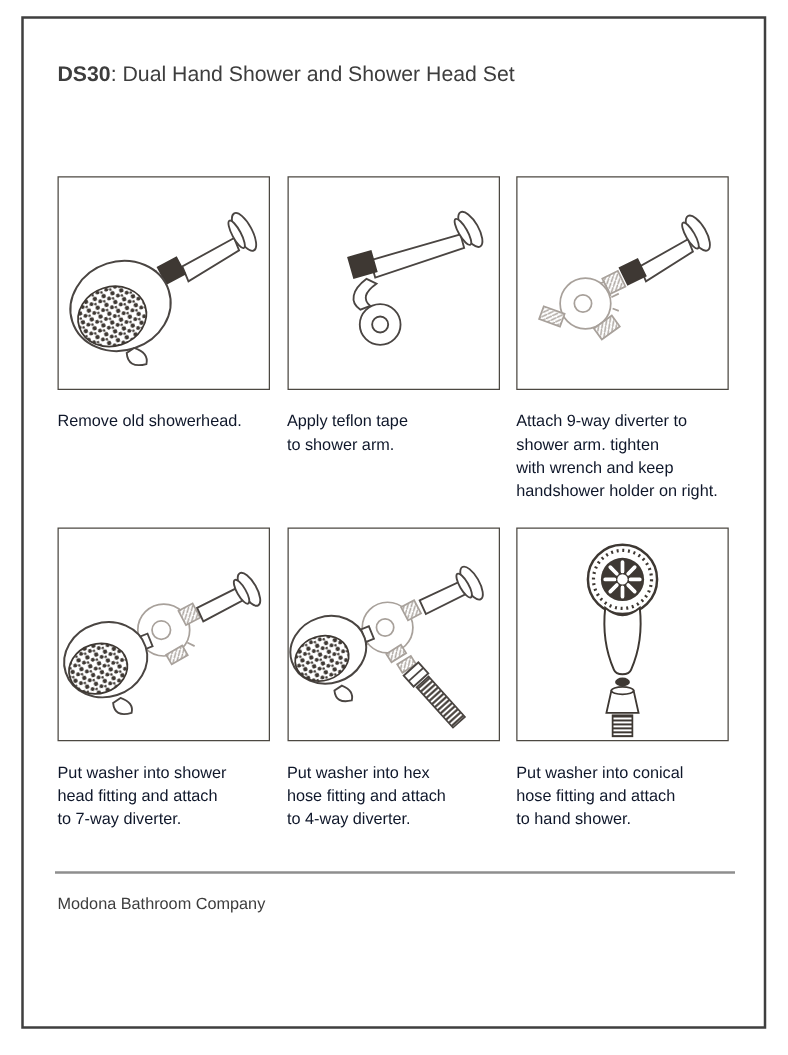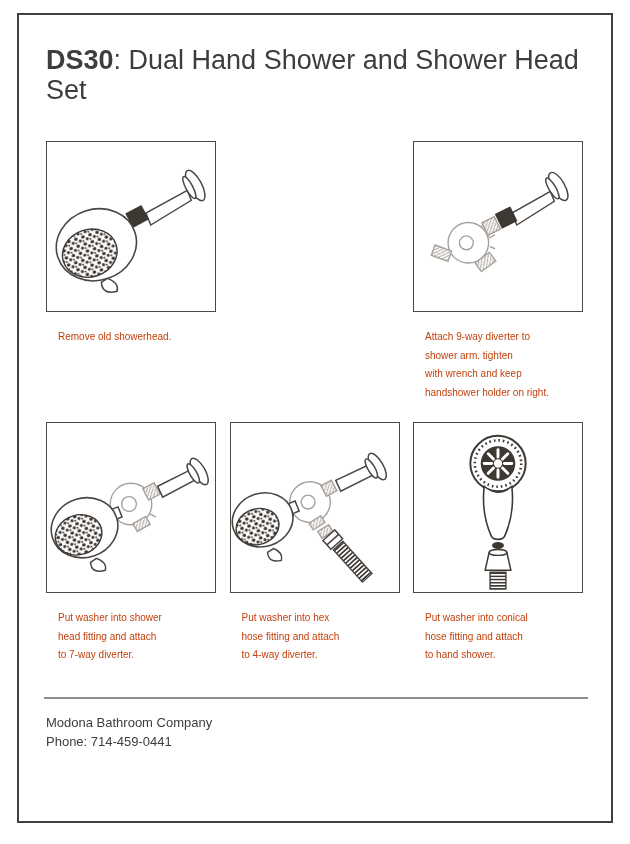--- a/index.html
+++ b/index.html
@@ -5,39 +5,39 @@
   html,body{margin:0;padding:0;}
   body{
     width:630px;height:844px;background:#ffffff;position:relative;
     font-family:"Liberation Sans", sans-serif;color:#3d3d3d;
     -webkit-font-smoothing:antialiased;
   }
   .sheet{
     position:absolute;left:17px;top:13px;width:596px;height:810px;
     border:2px solid #3f3f3f;box-sizing:border-box;background:#fff;
   }
-  .title{position:absolute;left:27px;top:30px;font-size:27px;line-height:30px;}
+  .title{position:absolute;left:27px;top:30px;font-size:17px;line-height:30px;}
   .title .model{font-weight:bold;}
   .title-line2{
     text-decoration:underline;
     text-decoration-thickness:2px;
     text-underline-offset:4px;
   }
   .grid{position:absolute;left:27px;right:28px;top:126px;}
   .row{display:flex;justify-content:space-between;}
   .row1{height:281px;}
   .cell{width:170px;}
   .figure{
     width:170px;height:171px;border:1.5px solid #4c4842;
     box-sizing:border-box;background:#fff;overflow:hidden;
   }
   .figure svg{display:block;width:100%;height:100%;}
   .caption{
-    margin-top:16px;font-size:10px;line-height:18.5px;
-    white-space:pre;width:195px;color:#c2410c;margin-left:12px;
+    margin-top:16px;font-size:13px;line-height:18.5px;
+    white-space:pre;width:195px;color:#0f172a;
   }
   .divider{position:absolute;left:25px;right:23px;top:682px;border-top:2px solid #8e8e8e;}
   .footer{position:absolute;left:27px;top:699px;font-size:13px;line-height:18.7px;}
   .footer div{white-space:pre;}
 </style>
 </head>
 <body>
 
 <div class="sheet">
 
@@ -70,20 +70,37 @@
                 <ellipse cx="50" cy="104" rx="41" ry="36" fill="#fff" stroke-width="1.6"></ellipse>
                 <ellipse cx="41" cy="110" rx="28" ry="24" fill="url(#pk1)" stroke="#3e3833" stroke-width="1.4"></ellipse>
               </g>
               <path d="M55,142 Q56,155 71,151 Q73,142 61,138 Z" fill="#fff"></path>
             </g>
           </svg>
         </div>
         <div class="caption">Remove old showerhead.</div>
       </div>
 
+      <div class="cell">
+        <div class="figure">
+          <svg viewBox="0 0 170 171">
+            <g stroke="#4a4542" stroke-width="1.5" fill="none">
+              <path d="M139,46 L66,67 L70,81 L142,57 Z" fill="#fff"></path>
+              <ellipse cx="147" cy="42" rx="6.5" ry="16" transform="rotate(-30 147 42)" fill="#fff"></ellipse>
+              <ellipse cx="141" cy="44" rx="3.5" ry="12" transform="rotate(-30 141 44)" fill="#fff"></ellipse>
+              <rect x="50" y="62" width="19" height="17" transform="rotate(-16 59 70)" fill="#3e3833" stroke="#3e3833"></rect>
+              <path d="M63,82 C51,91 49,101 58,107 L66,104 C60,99 61,93 71,86 Z" fill="#fff"></path>
+              <circle cx="74" cy="119" r="16.5" fill="#fff"></circle>
+              <circle cx="74" cy="119" r="6.5" fill="#fff"></circle>
+            </g>
+          </svg>
+        </div>
+        <div class="caption">Apply teflon tape
+to shower arm.</div>
+      </div>
 
       <div class="cell">
         <div class="figure">
           <svg viewBox="0 0 170 171">
             <defs>
               <pattern id="ht3" width="4" height="4" patternUnits="userSpaceOnUse">
                 <rect width="4" height="4" fill="#fff"></rect>
                 <path d="M0,4 L4,0" stroke="#a8a19b" stroke-width="1.1"></path>
               </pattern>
             </defs>
@@ -236,16 +253,15 @@
 to hand shower.</div>
       </div>
 
     </div>
   </div>
 
   <div class="divider"></div>
 
   <div class="footer">
     <div>Modona Bathroom Company</div>
-    <div>Phone: 714-459-0441</div>
   </div>
 
 </div>
 
 </body></html>

